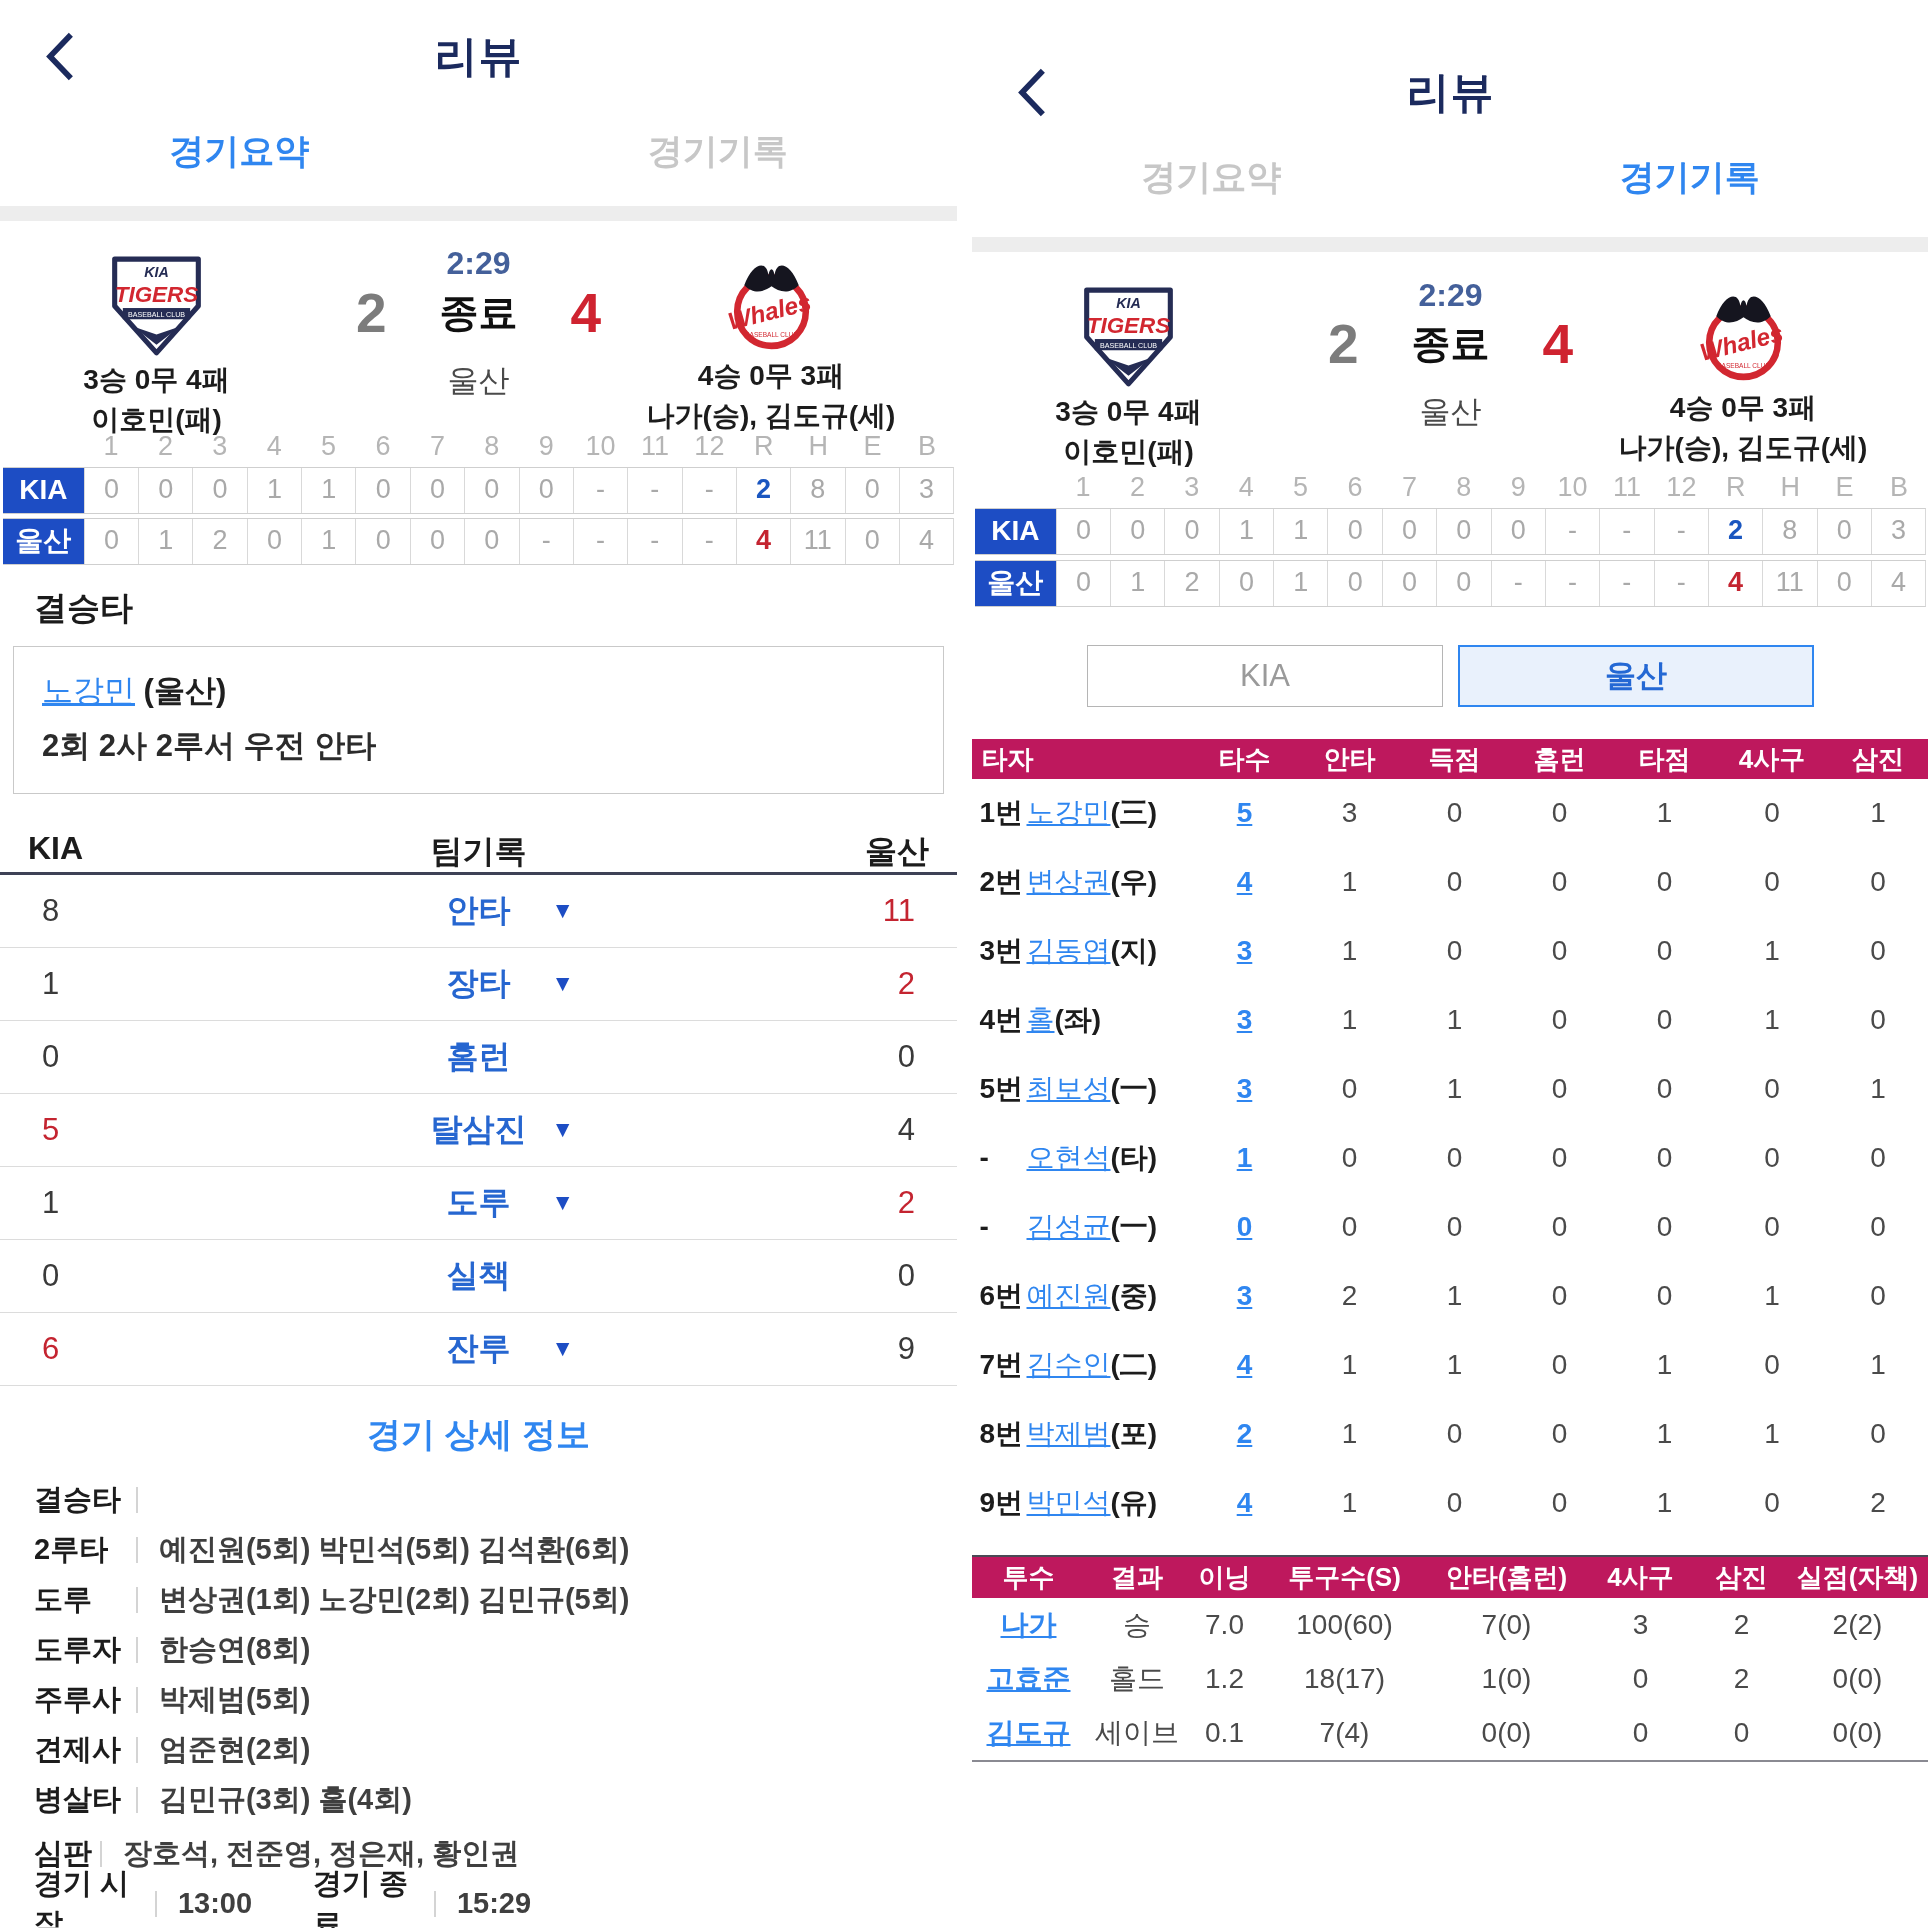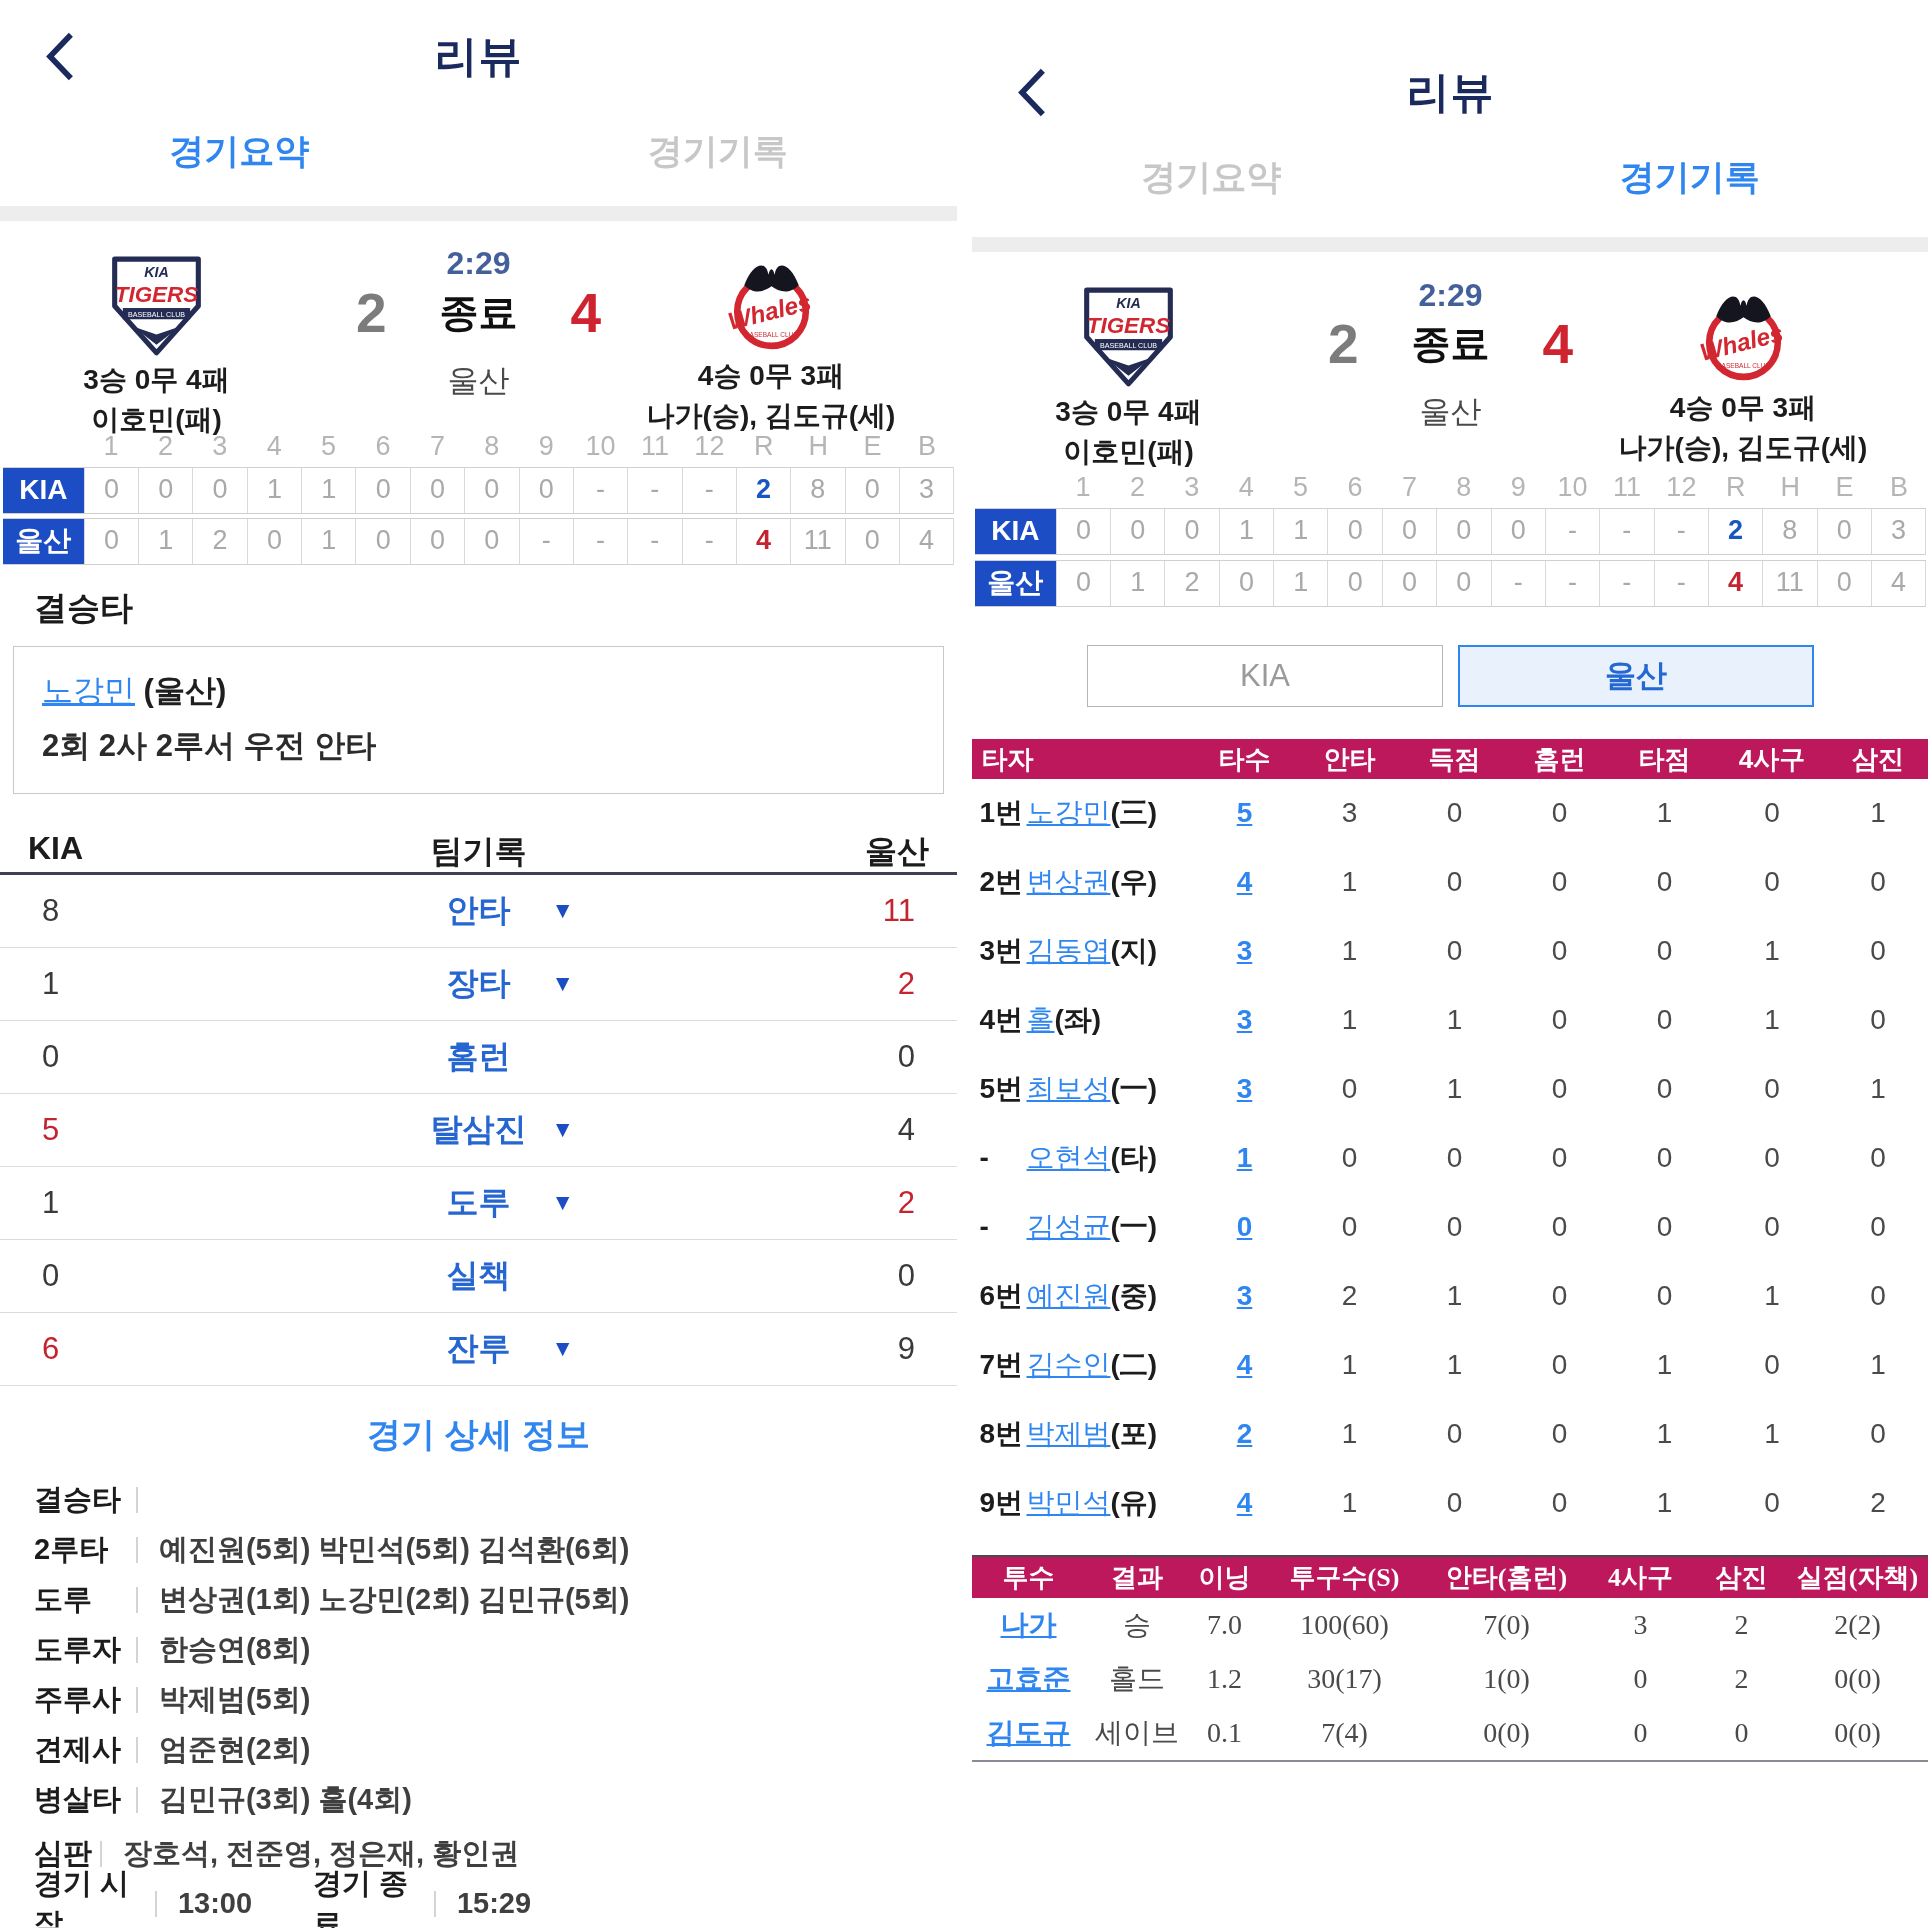--- a/index.html
+++ b/index.html
@@ -102,21 +102,21 @@
   .tbl-head { background:#be185d; height:40px; color:#fff; font-size:26px; font-weight:800; }
   .tbl-head span { text-align:center; line-height:40px; }
   .tbl-head .first { text-align:left; padding-left:9.4px; }
   .bat-row { height:69px; font-size:28px; }
   .bat-id { padding-left:7.5px; white-space:nowrap; }
   .bat-order { display:inline-block; min-width:47px; color:#1c1c1c; font-weight:600; }
   .bat-pos { color:#1c1c1c; font-weight:600; }
   .cellv { text-align:center; color:#4a4a4a; }
   a.cellv { color:#2f86f0; font-weight:700; }
 
-  .pit-grid { display:grid; grid-template-columns:113px 104px 71px 169px 155px 113px 89px 1fr; align-items:center;font-family:Liberation Serif, serif; }
+  .pit-grid { display:grid; grid-template-columns:113px 104px 71px 169px 155px 113px 89px 1fr; align-items:center; }
   .pit-table { margin-top:17px; border-top:2.8px solid #4a4a55; border-bottom:2.8px solid #8a8a92; }
   .pit-head { height:41px; }
   .pit-head span { line-height:41px; }
   .pit-row { height:54px; font-size:28px; }
 </style>
 </head>
 <body>
 
 <div class="panel pL">
 
@@ -654,21 +654,21 @@
         <span class="cellv">7(0)</span>
         <span class="cellv">3</span>
         <span class="cellv">2</span>
         <span class="cellv">2(2)</span>
       </div>
 
       <div class="pit-grid pit-row">
         <a class="cellv link">고효준</a>
         <span class="cellv">홀드</span>
         <span class="cellv">1.2</span>
-        <span class="cellv">30(17)</span>
+        <span class="cellv">18(17)</span>
         <span class="cellv">1(0)</span>
         <span class="cellv">0</span>
         <span class="cellv">2</span>
         <span class="cellv">0(0)</span>
       </div>
 
       <div class="pit-grid pit-row">
         <a class="cellv link">김도규</a>
         <span class="cellv">세이브</span>
         <span class="cellv">0.1</span>

